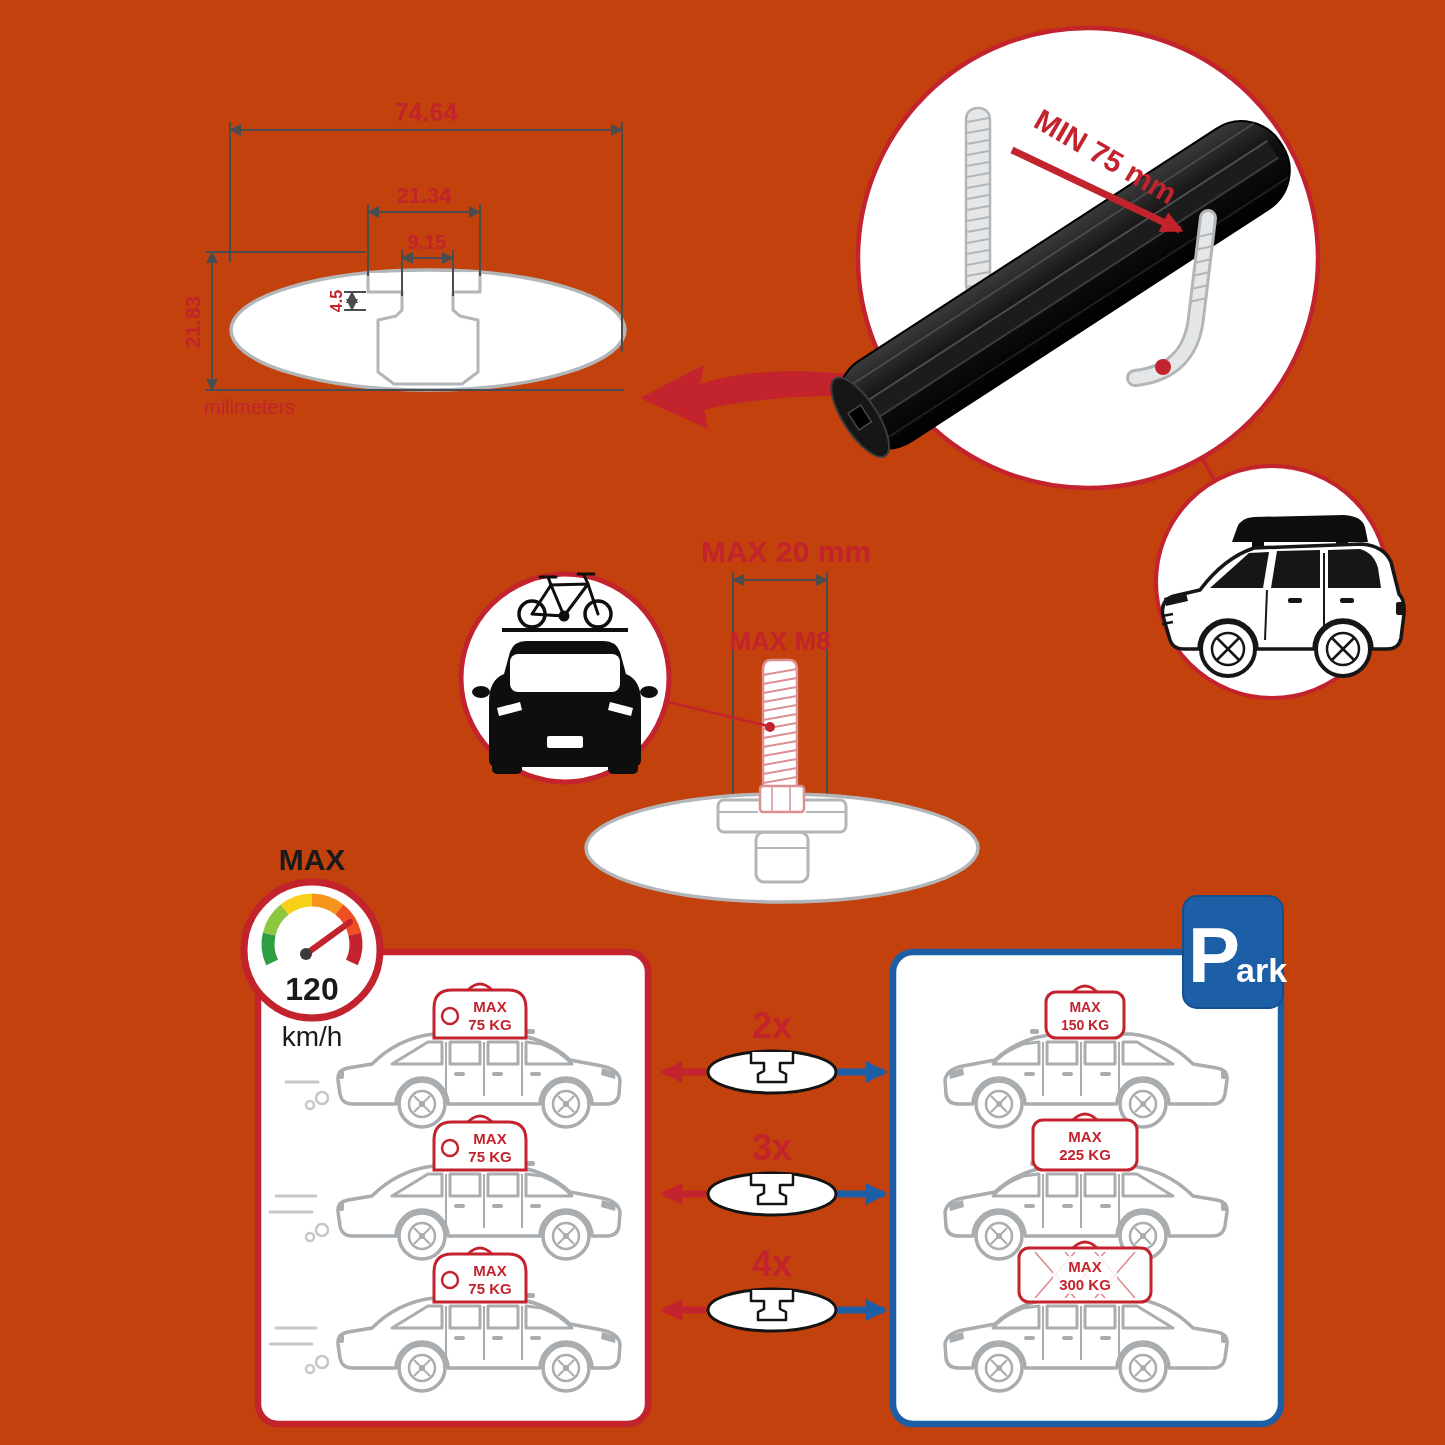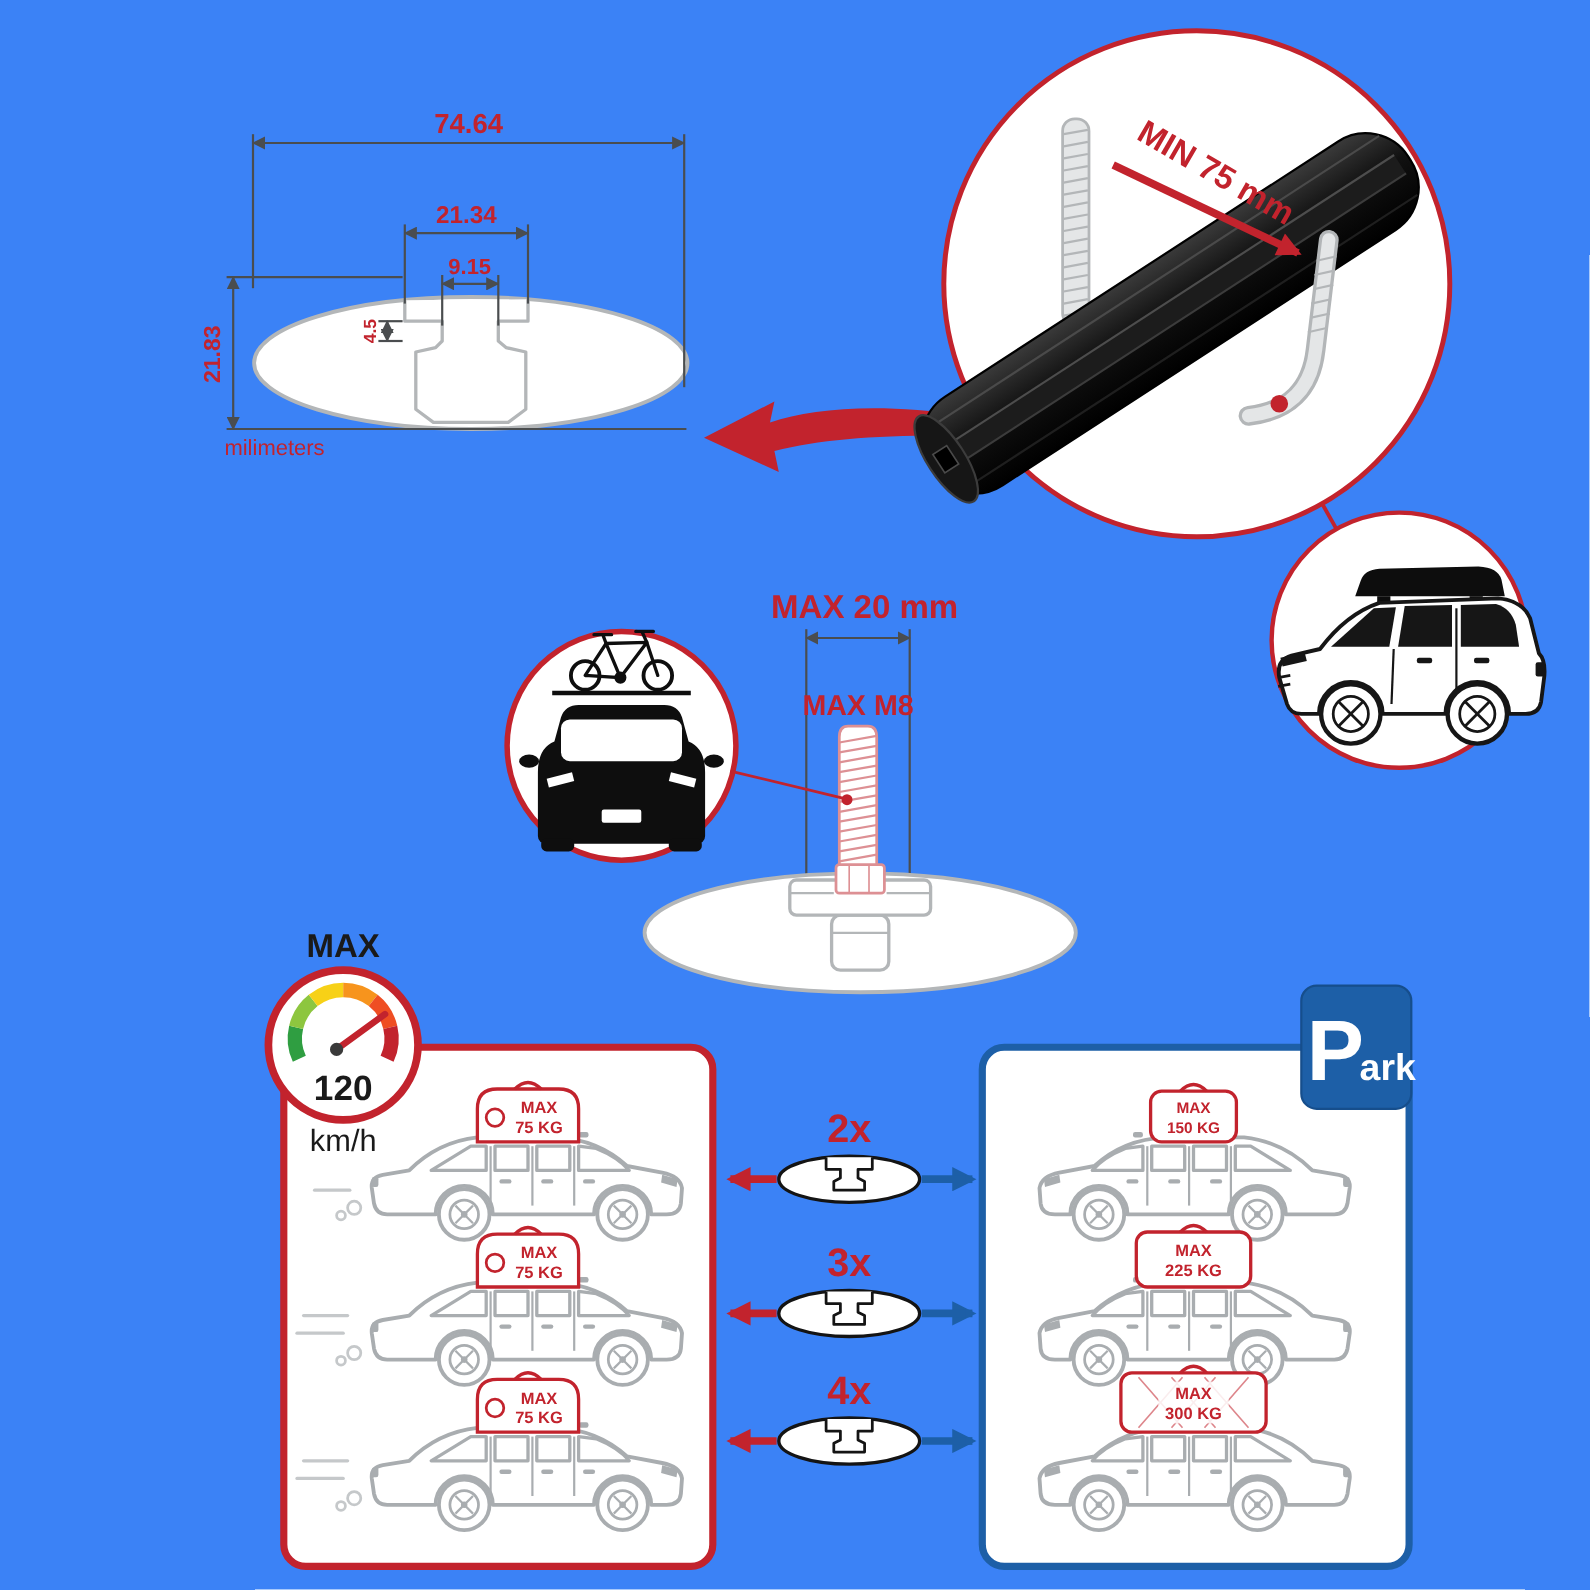--- a/index.html
+++ b/index.html
@@ -1,16 +1,16 @@
 <!DOCTYPE html>
 <html><head>
 <meta charset="utf-8">
 <style>
   html,body{margin:0;padding:0;background:#fff}
-  .canvas{position:relative;width:1445px;height:1445px;background:#3b82f6;overflow:hidden;font-family:"Liberation Sans",sans-serif}
+  .canvas{position:relative;width:1445px;height:1445px;background:#c2410c;overflow:hidden;font-family:"Liberation Sans",sans-serif}
   svg{display:block}
   text{font-family:"Liberation Sans","DejaVu Sans",sans-serif}
   .dim{stroke:#4a4d4f;stroke-width:2;fill:none}
   .gray{stroke:#b3b6b8;fill:#fff}
   .dim-label{fill:#c2232d;font-weight:bold}
   .red-label{fill:#c2232d;font-weight:bold}
   .black-label{fill:#1a1a1a;font-weight:bold}
   .car-line{stroke:#a9adb0;fill:#fff;stroke-linejoin:round;stroke-linecap:round}
   .puff{stroke:#c5c8ca;fill:none;stroke-linecap:round}
   .loadbox{stroke:#c2232d;fill:#fff;stroke-width:3}

